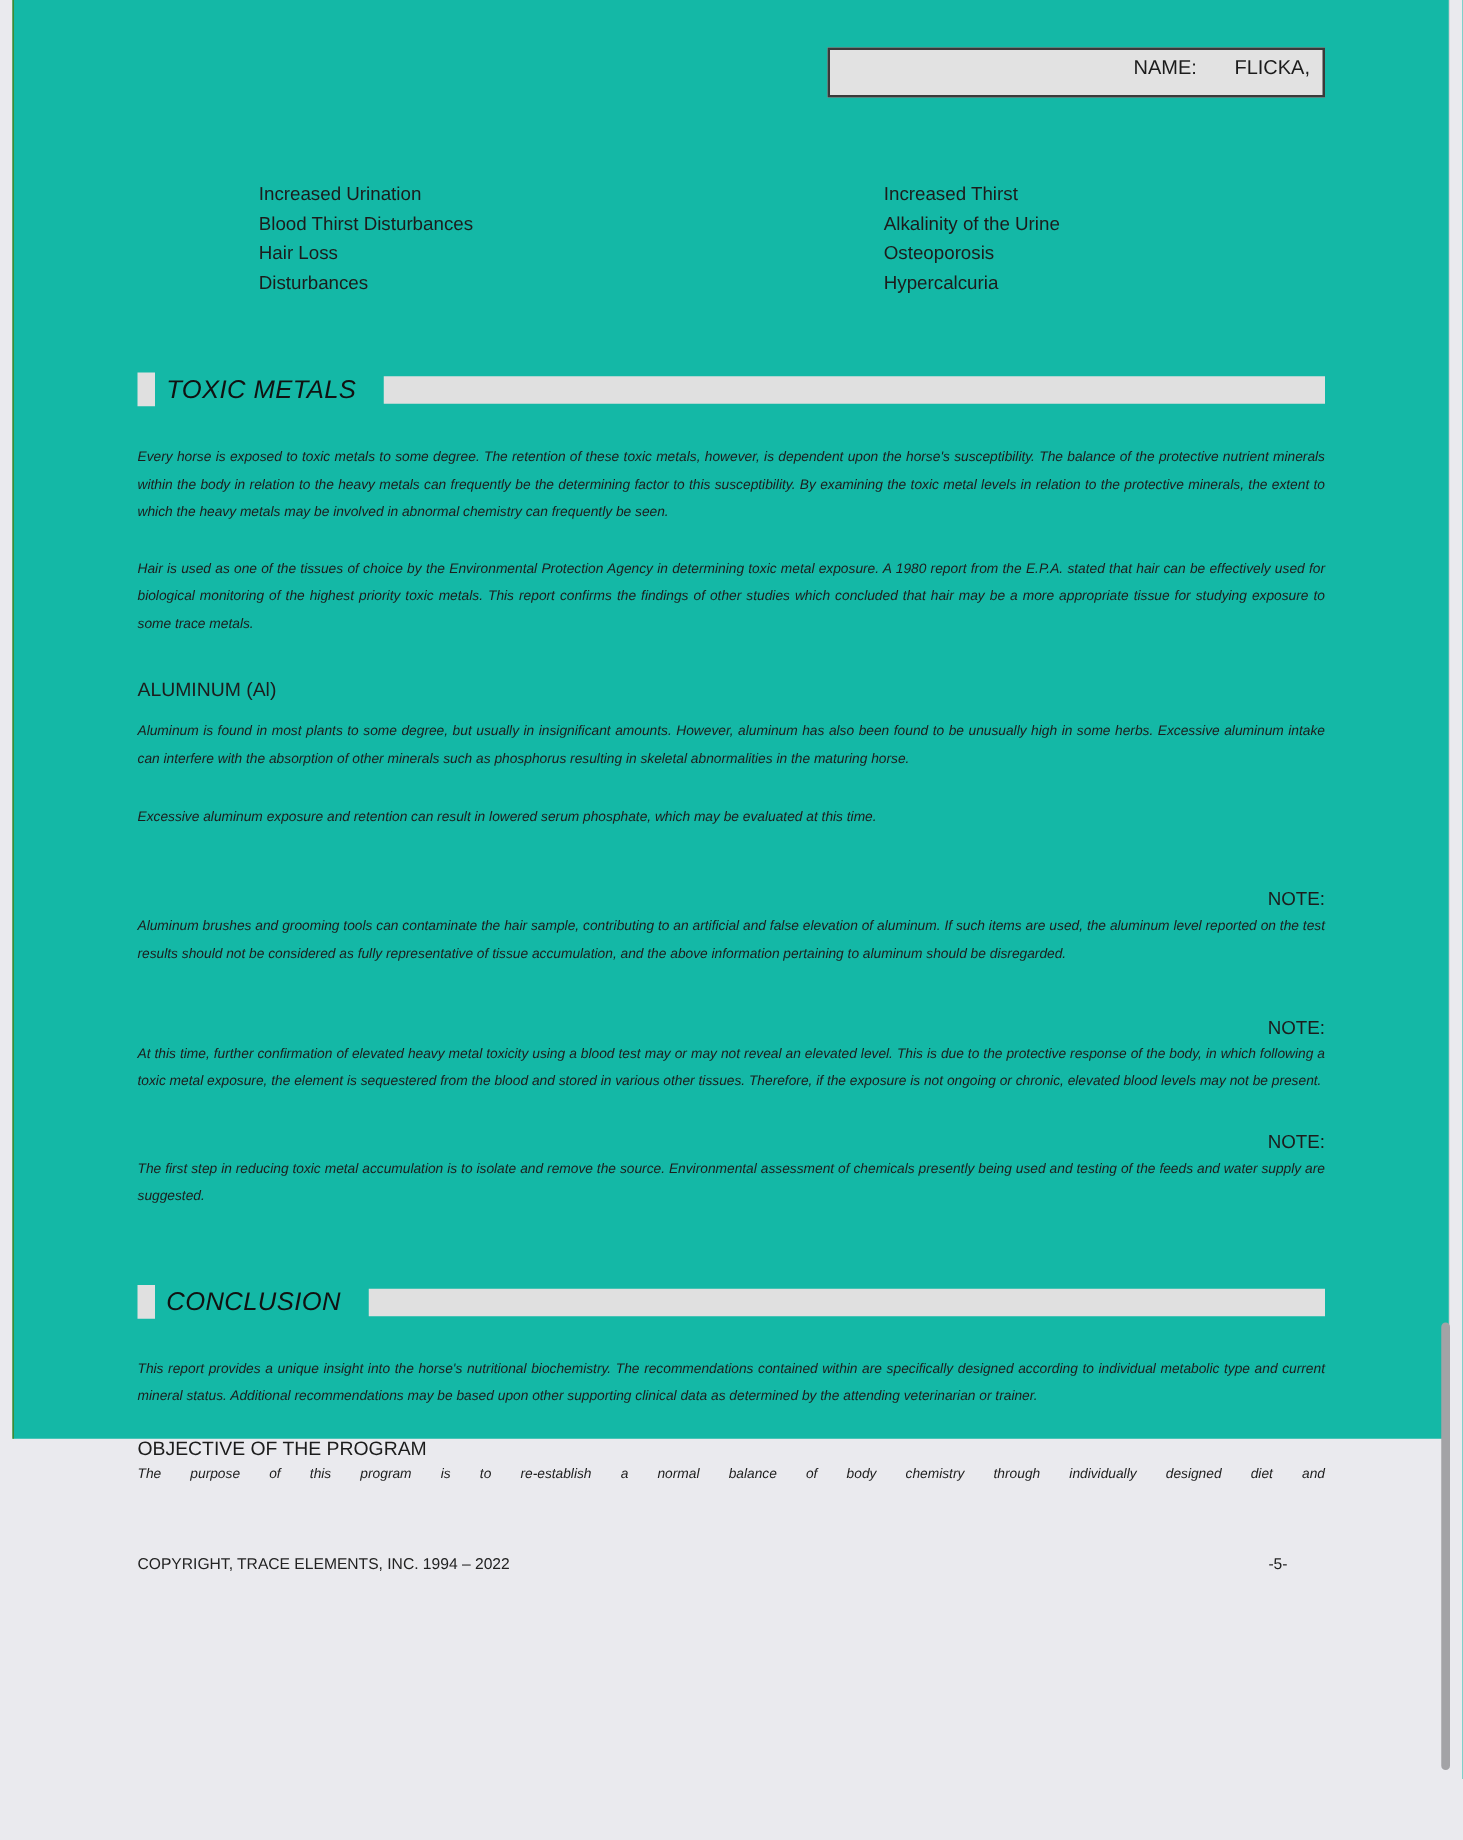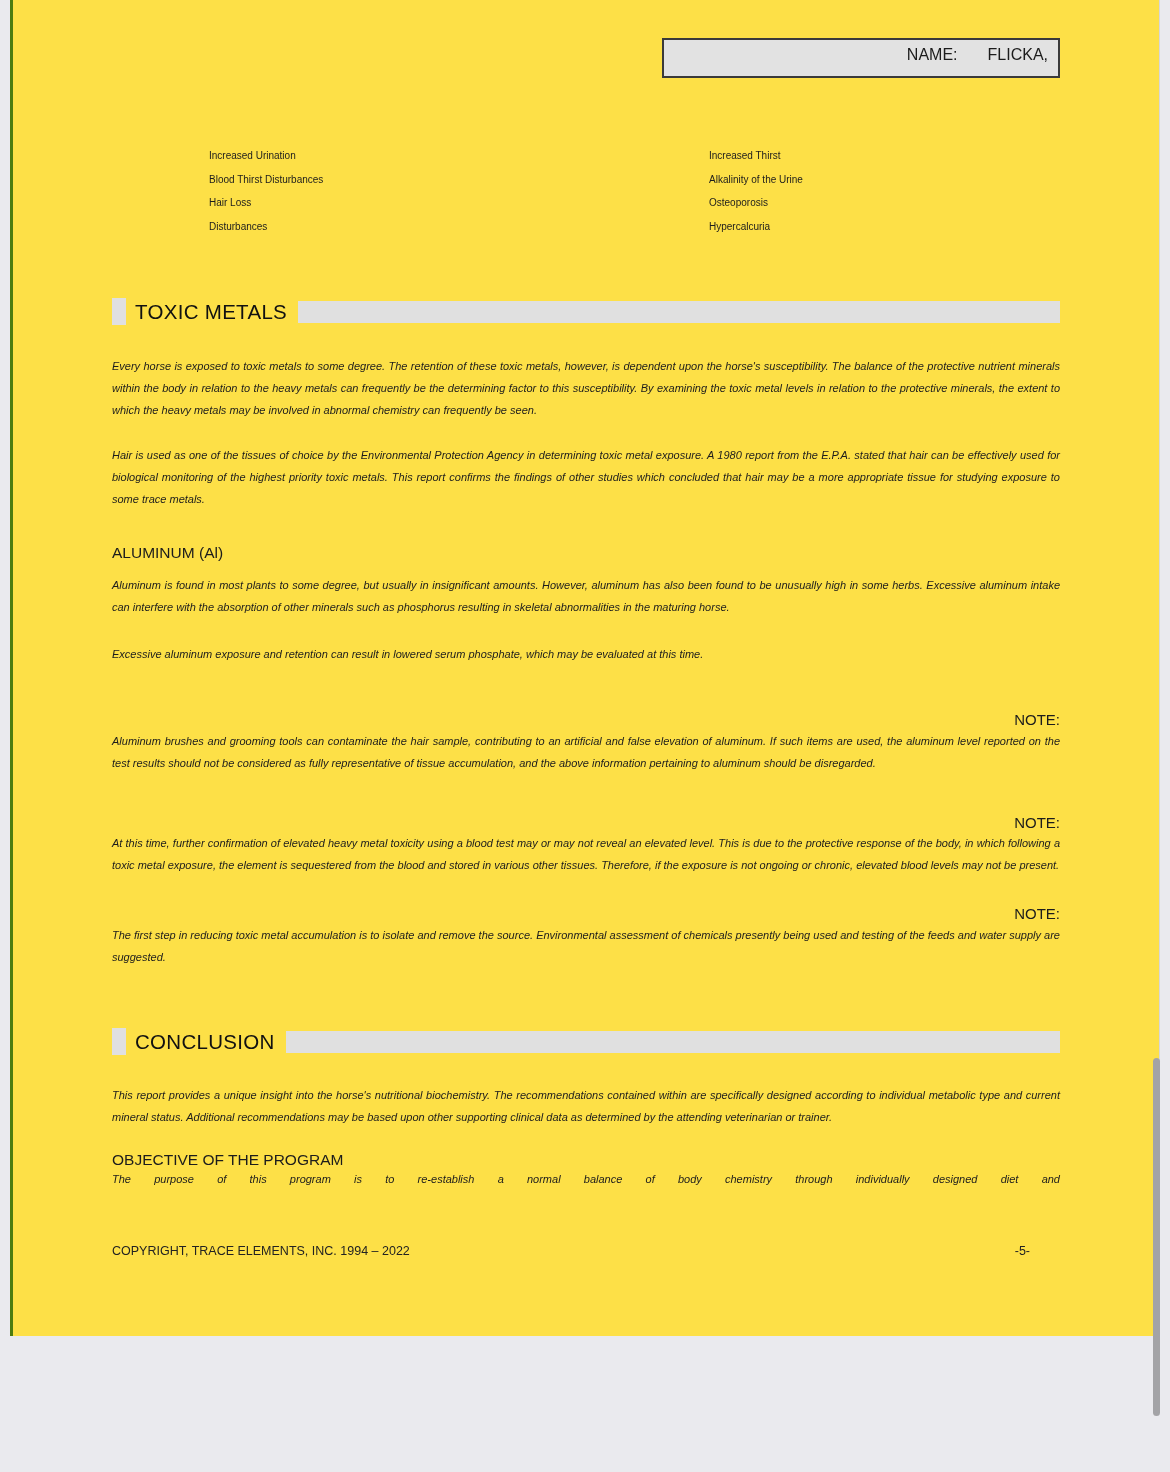--- a/index.html
+++ b/index.html
@@ -7,23 +7,23 @@
   body {
     font-family: "Liberation Sans", sans-serif;
     background: #eaeaee;
     position: relative;
     color: #1c1c1c;
     overflow: hidden;
   }
   .page {
     position: absolute;
     left: 10px; top: 0;
-    width: 1150px; height: 1336px;
-    background: #fde047;
-    border-left: 3px solid #4d7c0f;
+    width: 1150px; height: 1151px;
+    background: #14b8a6;
+    border-left: 1px solid #4d7c0f;
     border-right: 1px solid #d6d6da;
   }
   .content {
     position: relative;
     width: 100%; height: 100%;
     padding: 0 99px;
   }
   
   .name-box {
     margin-top: 38px;
@@ -36,41 +36,42 @@
     align-items: center;
     padding: 0 10px 6px 0;
     font-size: 16px;
   }
   .name-box .gap { display: inline-block; width: 30px; }
   
   .symptoms {
     margin-top: 66px;
     padding-left: 97px;
     display: flex;
-    font-size: 10px;
+    font-size: 15px;
     line-height: 23.5px;
   }
   .symptoms .col-left { width: 500px; }
   
   .section-header {
     display: flex;
     align-items: center;
     height: 27px;
   }
   .section-header .lead-block {
     width: 14px; height: 27px;
     background: #e0e0e0;
     flex: 0 0 auto;
   }
   .section-header .section-title {
     font-size: 20.5px;
     color: #111;
-    padding: 0 11px 0 9px;
+    padding: 0 22px 0 9px;
     white-space: nowrap;
     letter-spacing: 0.3px;
+    font-style: italic;
   }
   .section-header .tail-bar {
     flex: 1 1 auto;
     height: 22px;
     background: #e0e0e0;
   }
   
   .para {
     font-size: 11px;
     line-height: 21.8px;

